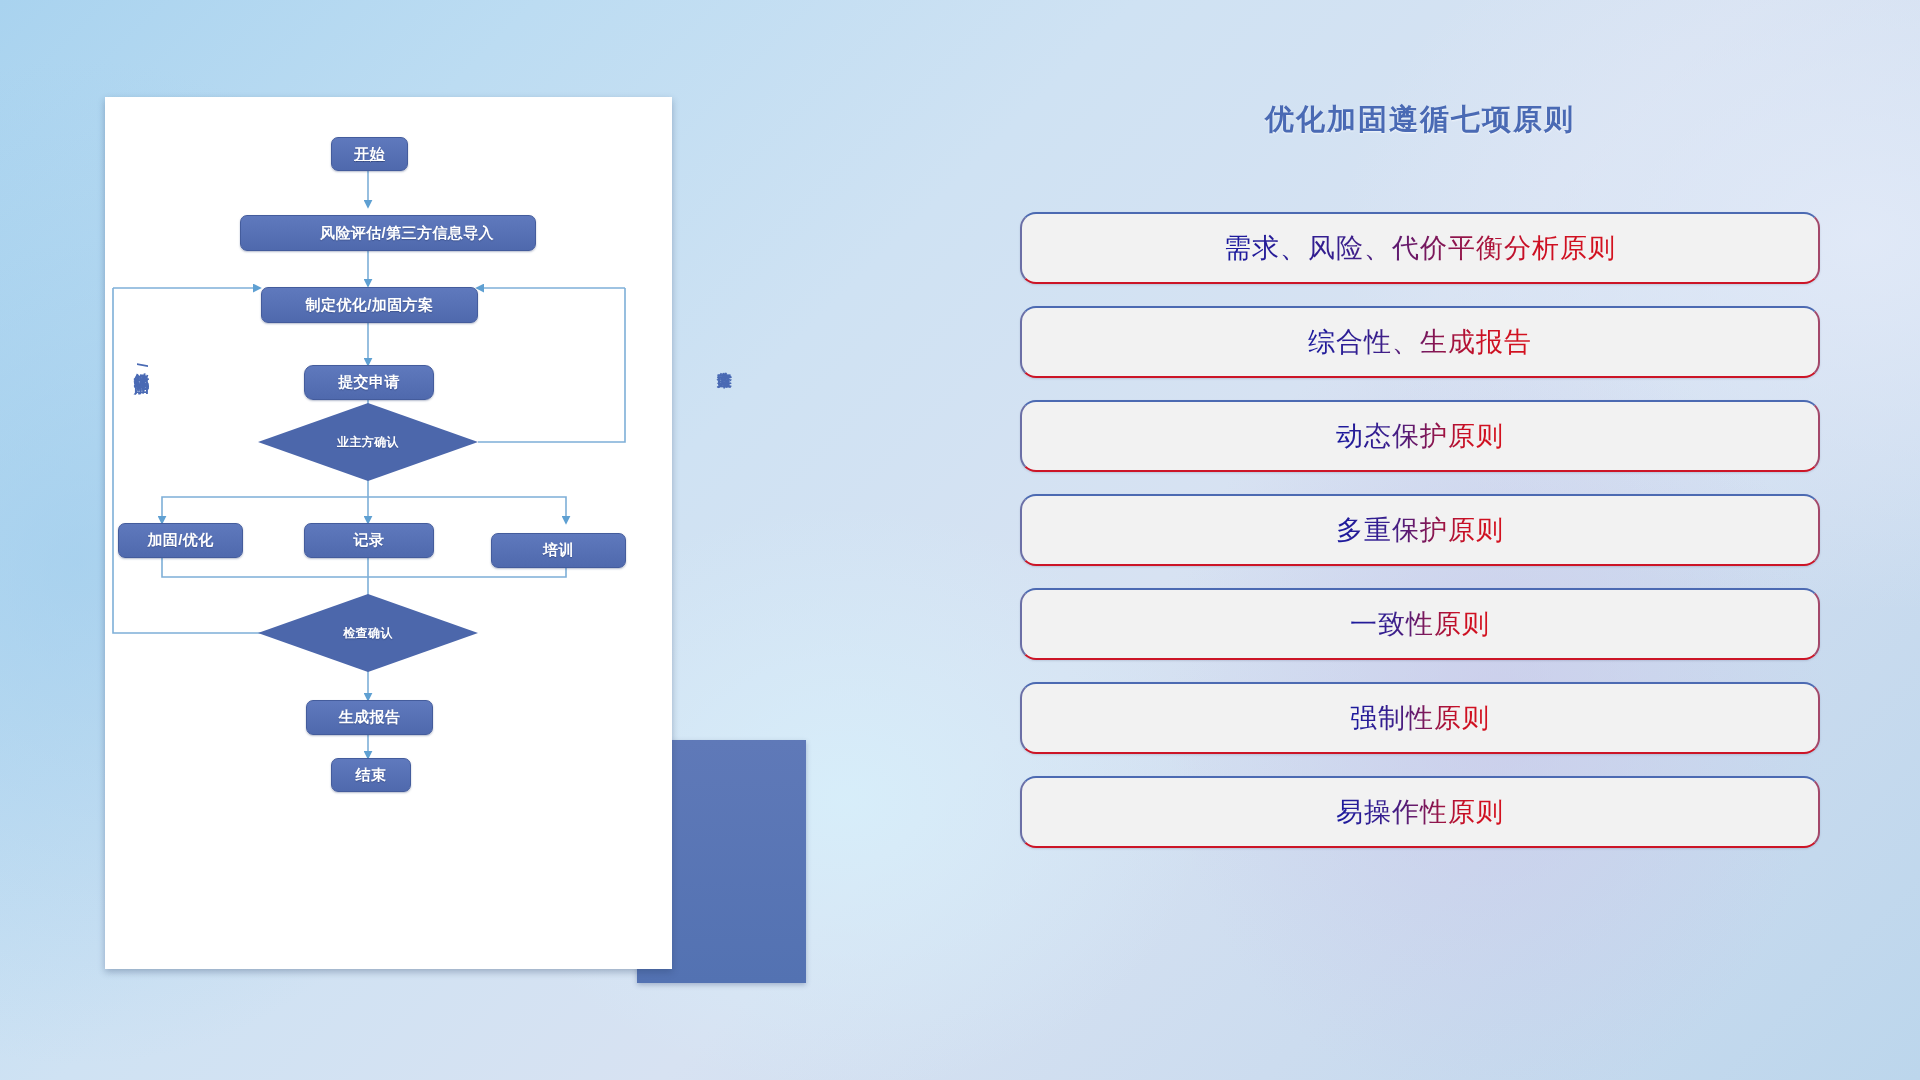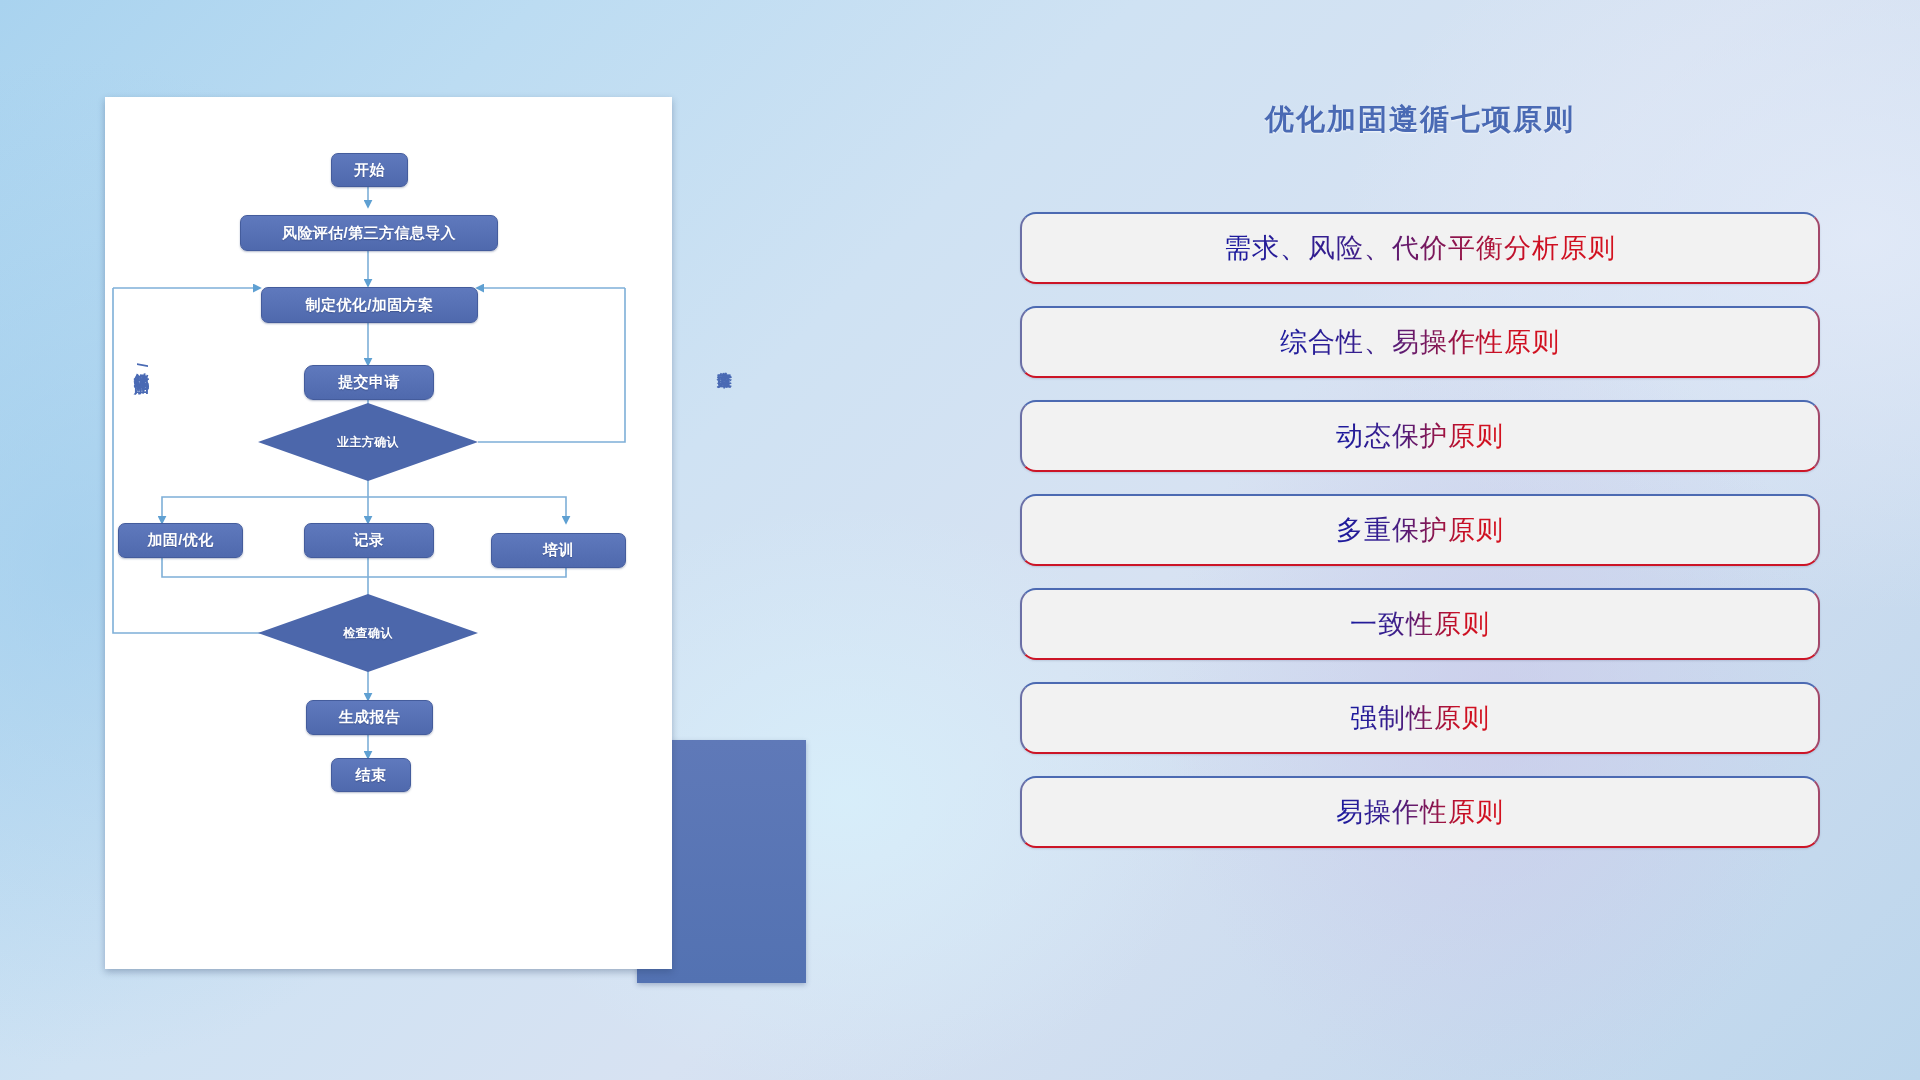--- a/index.html
+++ b/index.html
@@ -124,23 +124,23 @@
 
         <line x1="263" y1="574" x2="263" y2="603" marker-end="url(#ar)"></line>
 
         <line x1="263" y1="635" x2="263" y2="661" marker-end="url(#ar)"></line>
       </g>
     </svg>
 
     <div class="flow-label" id="label-left">继续优化/加固</div>
     <div class="flow-label" id="label-right">方案修改</div>
 
-    <div class="node" style="left:226px;top:56px;width:75px;height:32px;">开始</div>
+    <div class="node" style="left:226px;top:40px;width:75px;height:32px;text-decoration:underline;">开始</div>
 
-    <div class="node" style="left:135px;top:118px;width:256px;height:34px;">风险评估/第三方信息导入</div>
+    <div class="node" style="left:135px;top:118px;width:256px;height:34px;padding-left:38px;">风险评估/第三方信息导入</div>
 
     <div class="node" style="left:156px;top:190px;width:215px;height:34px;">制定优化/加固方案</div>
 
     <div class="node" style="left:199px;top:268px;width:128px;height:33px;border-radius:9px;">提交申请</div>
 
     <div class="diamond-wrap" style="left:153px;top:306px;width:220px;height:78px;">
       <div class="diamond"></div>
       <div class="diamond-text">业主方确认</div>
     </div>
 
@@ -162,21 +162,21 @@
   </div>
 
   <div id="right-panel">
 
     <h1 id="panel-title">优化加固遵循七项原则</h1>
 
     <div class="principle">
       <span class="principle-text">需求、风险、代价平衡分析原则</span>
     </div>
     <div class="principle">
-      <span class="principle-text">综合性、易操作性原则</span>
+      <span class="principle-text">综合性、生成报告</span>
     </div>
     <div class="principle">
       <span class="principle-text">动态保护原则</span>
     </div>
     <div class="principle">
       <span class="principle-text">多重保护原则</span>
     </div>
     <div class="principle">
       <span class="principle-text">一致性原则</span>
     </div>

